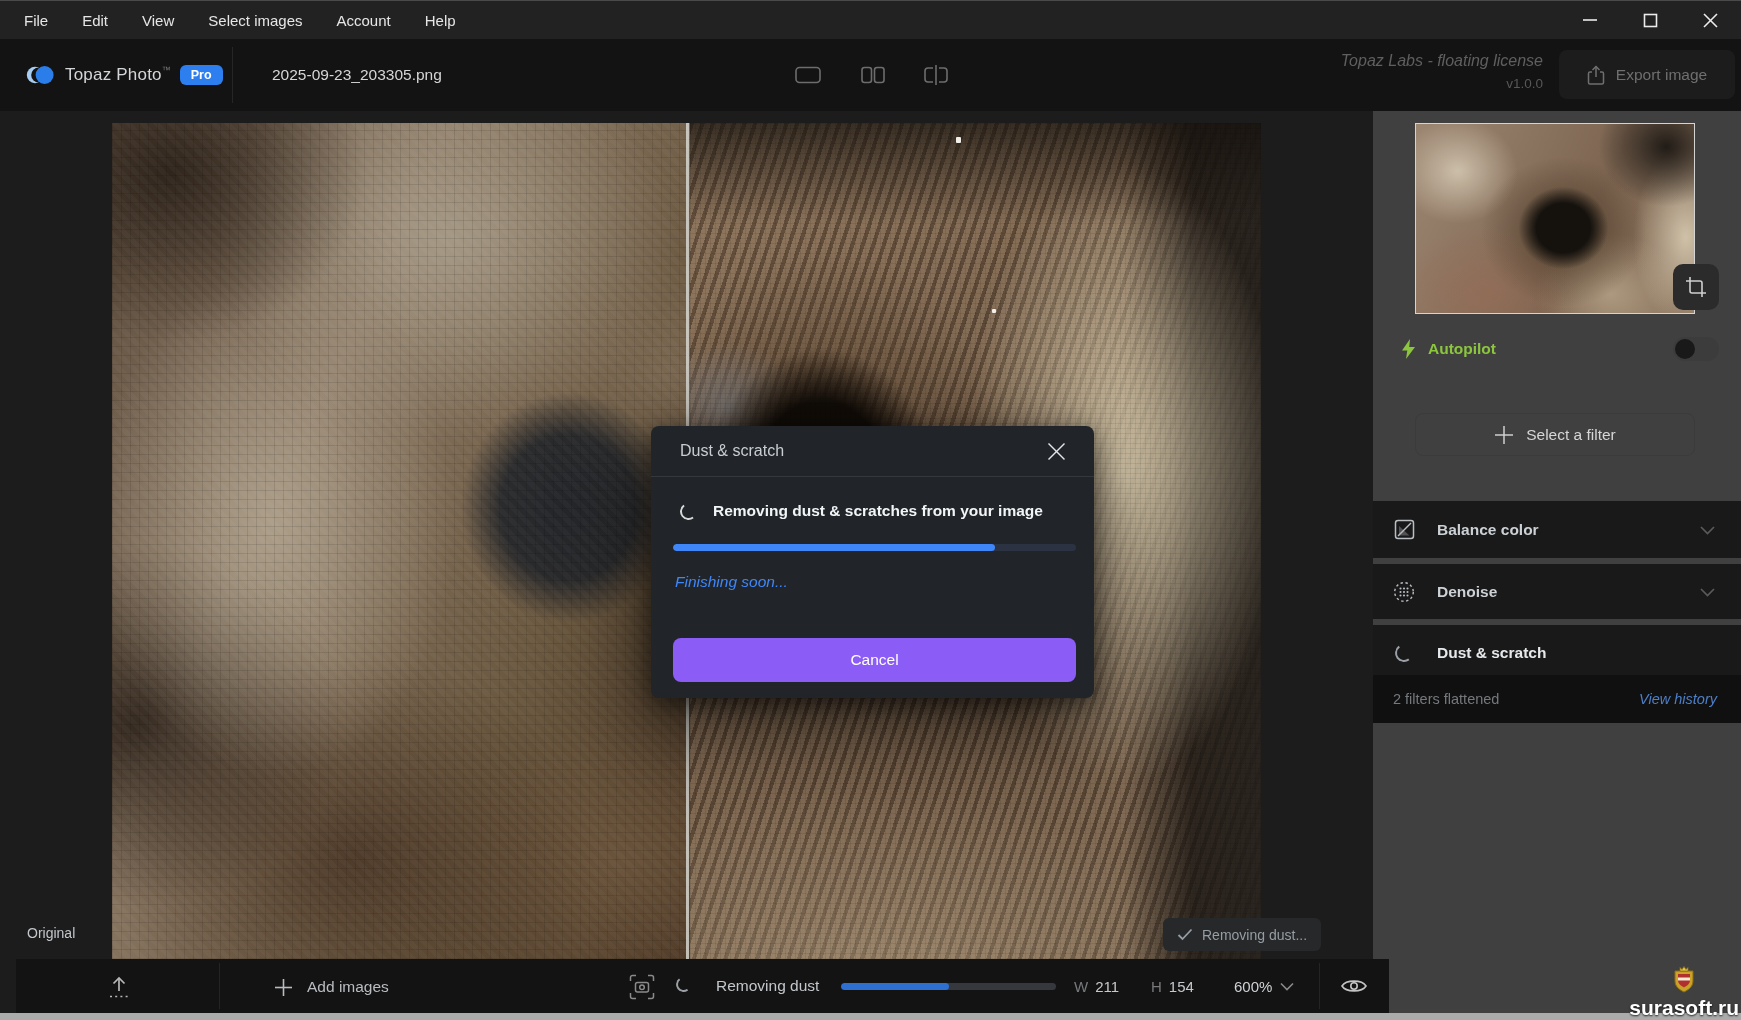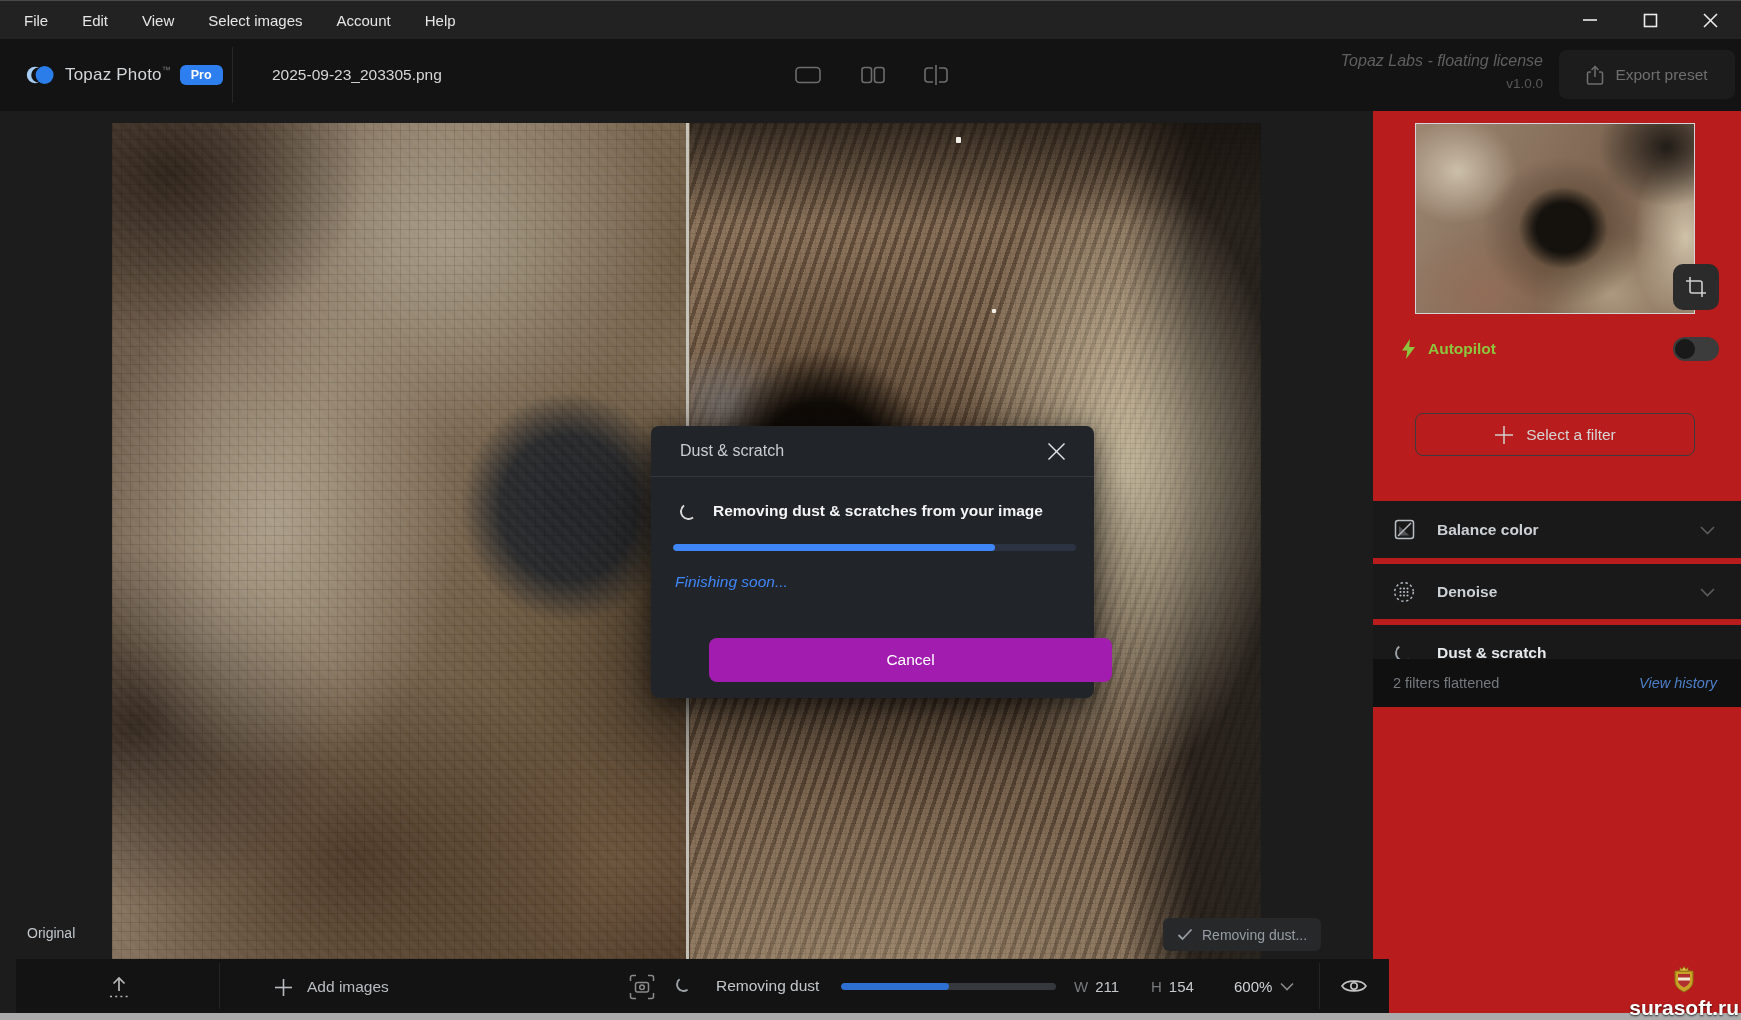--- a/index.html
+++ b/index.html
@@ -62,21 +62,21 @@
       repeating-linear-gradient(0deg, rgba(0,0,0,.08) 0 1px, transparent 1px 5px),
       repeating-linear-gradient(90deg, rgba(0,0,0,.08) 0 1px, transparent 1px 5px);}
   .speck{position:absolute;background:#f2efe8;border-radius:1px;}
   .split-line{position:absolute;left:574px;top:0;width:3px;height:836px;background:rgba(214,214,208,.85);cursor:ew-resize;}
   .original-label{position:absolute;left:27px;top:924px;color:#c2c7cc;font-size:14px;z-index:5;}
   .status-badge{position:absolute;left:1163px;top:917px;height:33px;background:#26282a;border-radius:6px;display:flex;align-items:center;gap:9px;padding:0 14px;z-index:12;}
   .status-badge span{color:#969da4;font-size:14px;}
   .status-badge svg{stroke:#969da4;fill:none;}
 
   
-  .sidebar{position:absolute;left:1373px;top:110px;width:368px;height:902px;background:#b91c1c;z-index:8;}
+  .sidebar{position:absolute;left:1373px;top:110px;width:368px;height:902px;background:#404040;z-index:8;}
   .thumb{position:absolute;left:42px;top:12px;width:280px;height:191px;border:1px solid #d4d4d4;}
   .thumb-art{position:absolute;inset:0;background-color:#a08b75;background-image:
       radial-gradient(60px 55px at 53% 55%, #15120e 0 45%, rgba(21,18,14,0) 75%),
       radial-gradient(110px 100px at 53% 57%, rgba(74,56,38,.85), rgba(74,56,38,0) 75%),
       radial-gradient(80px 70px at 15% 25%, rgba(210,198,176,.9), rgba(210,198,176,0) 75%),
       radial-gradient(90px 80px at 90% 12%, rgba(28,24,20,.95), rgba(28,24,20,0) 75%),
       radial-gradient(70px 120px at 97% 60%, rgba(225,213,188,.8), rgba(225,213,188,0) 75%),
       radial-gradient(120px 90px at 25% 90%, rgba(150,108,86,.7), rgba(150,108,86,0) 75%),
       radial-gradient(100px 80px at 70% 90%, rgba(196,178,150,.65), rgba(196,178,150,0) 75%),
       linear-gradient(115deg,#9c8672,#7c6450 60%,#8d7660);}
@@ -92,21 +92,21 @@
   .filter-row{position:absolute;left:0;width:368px;background:#191919;display:flex;align-items:center;padding:0 26px 0 18px;}
   .filter-row .f-icon{width:26px;display:flex;justify-content:center;}
   .filter-row .f-label{color:#ccd1d5;font-size:15.5px;font-weight:bold;margin-left:20px;}
   .filter-row svg{stroke:#b9bec3;fill:none;}
   .filter-row .chev{margin-left:auto;}
   .filter-row .chev svg{stroke:#5a5a5a;}
   .row-balance{top:390px;height:57px;}
   .row-denoise{top:453px;height:55px;}
   .row-dust{top:514px;height:56px;}
   .row-dust .f-label{color:#e6e9ec;}
-  .flattened-row{position:absolute;left:0;top:548px;width:368px;height:48px;background:#101010;display:flex;align-items:center;padding:0 24px 0 20px;}
+  .flattened-row{position:absolute;left:0;top:564px;width:368px;height:48px;background:#101010;display:flex;align-items:center;padding:0 24px 0 20px;}
   .flattened-text{color:#75797d;font-size:14.5px;}
   .view-history{margin-left:auto;color:#4d7fc8;font-size:14.5px;font-style:italic;}
   .sidebar-lower{position:absolute;left:0;top:626px;width:368px;bottom:0;background:#0d0d0d;}
   .save-preset{position:absolute;left:0;right:0;bottom:16px;height:44px;display:flex;align-items:center;justify-content:center;gap:12px;}
   .save-preset span{color:#9b9b9b;font-size:15.5px;}
   .save-preset svg{stroke:#8e8e8e;fill:none;}
 
   
   .toolbar{position:absolute;left:16px;top:958px;width:1373px;height:60px;background:#131313;z-index:9;}
   .tb-sep{position:absolute;top:4px;height:46px;width:1px;background:#242424;}
@@ -143,21 +143,21 @@
   .modal-close svg{stroke:#e2e6e9;}
   .modal-status{position:absolute;left:29px;top:76px;display:flex;align-items:center;gap:16px;}
   .modal-status span{color:#f2f4f6;font-size:15.5px;font-weight:bold;}
   .spin{display:inline-block;border-radius:50%;border:2.6px solid #d8d8d8;border-top-color:transparent;border-right-color:transparent;transform:rotate(8deg);}
   .spin-18{width:17px;height:17px;}
   .spin-gray{border-color:#9aa0a5;border-top-color:transparent;border-right-color:transparent;}
   .spin-sm{width:15px;height:15px;border-width:2.3px;}
   .modal-progress{position:absolute;left:22px;top:118px;width:403px;height:7px;border-radius:4px;background:#2b3342;overflow:hidden;}
   .modal-progress .fill{height:100%;border-radius:4px;background:#3f86f8;}
   .modal-eta{position:absolute;left:24px;top:147px;color:#3f86f8;font-size:15.5px;font-style:italic;}
-  .cancel-btn{position:absolute;left:22px;top:212px;width:403px;height:44px;background:#a21caf;border-radius:8px;display:flex;align-items:center;justify-content:center;margin-left:36px;}
+  .cancel-btn{position:absolute;left:22px;top:212px;width:403px;height:44px;background:#8b5cf6;border-radius:8px;display:flex;align-items:center;justify-content:center;}
   .cancel-btn span{color:#fff;font-size:15.5px;}
 </style>
 </head>
 <body>
 
 <div class="stage">
 
   <div class="menubar">
     <div class="menu-item">File</div>
     <div class="menu-item">Edit</div>
@@ -220,21 +220,21 @@
     <div class="license-block">
       <div class="license-line">Topaz Labs - floating license</div>
       <div class="version-line">v1.0.0</div>
     </div>
     <div class="export-btn">
       <svg width="18" height="20" viewBox="0 0 18 20" stroke-width="1.5">
           <path d="M5 7 H3 a1.5 1.5 0 0 0 -1.5 1.5 v9 a1.5 1.5 0 0 0 1.5 1.5 h12 a1.5 1.5 0 0 0 1.5 -1.5 v-9 A1.5 1.5 0 0 0 15 7 h-2"></path>
           <line x1="9" y1="1.5" x2="9" y2="12"></line>
           <polyline points="5.5,5 9,1.5 12.5,5"></polyline>
         </svg>
-      <span>Export preset</span>
+      <span>Export image</span>
     </div>
   </div>
 
   <div class="canvas">
     <div class="cv-left">
       <div class="px-l"></div>
     </div>
     <div class="cv-right">
       <div class="px-r"></div>
       <div class="speck" style="left:266px;top:14px;width:5px;height:6px;"></div>

